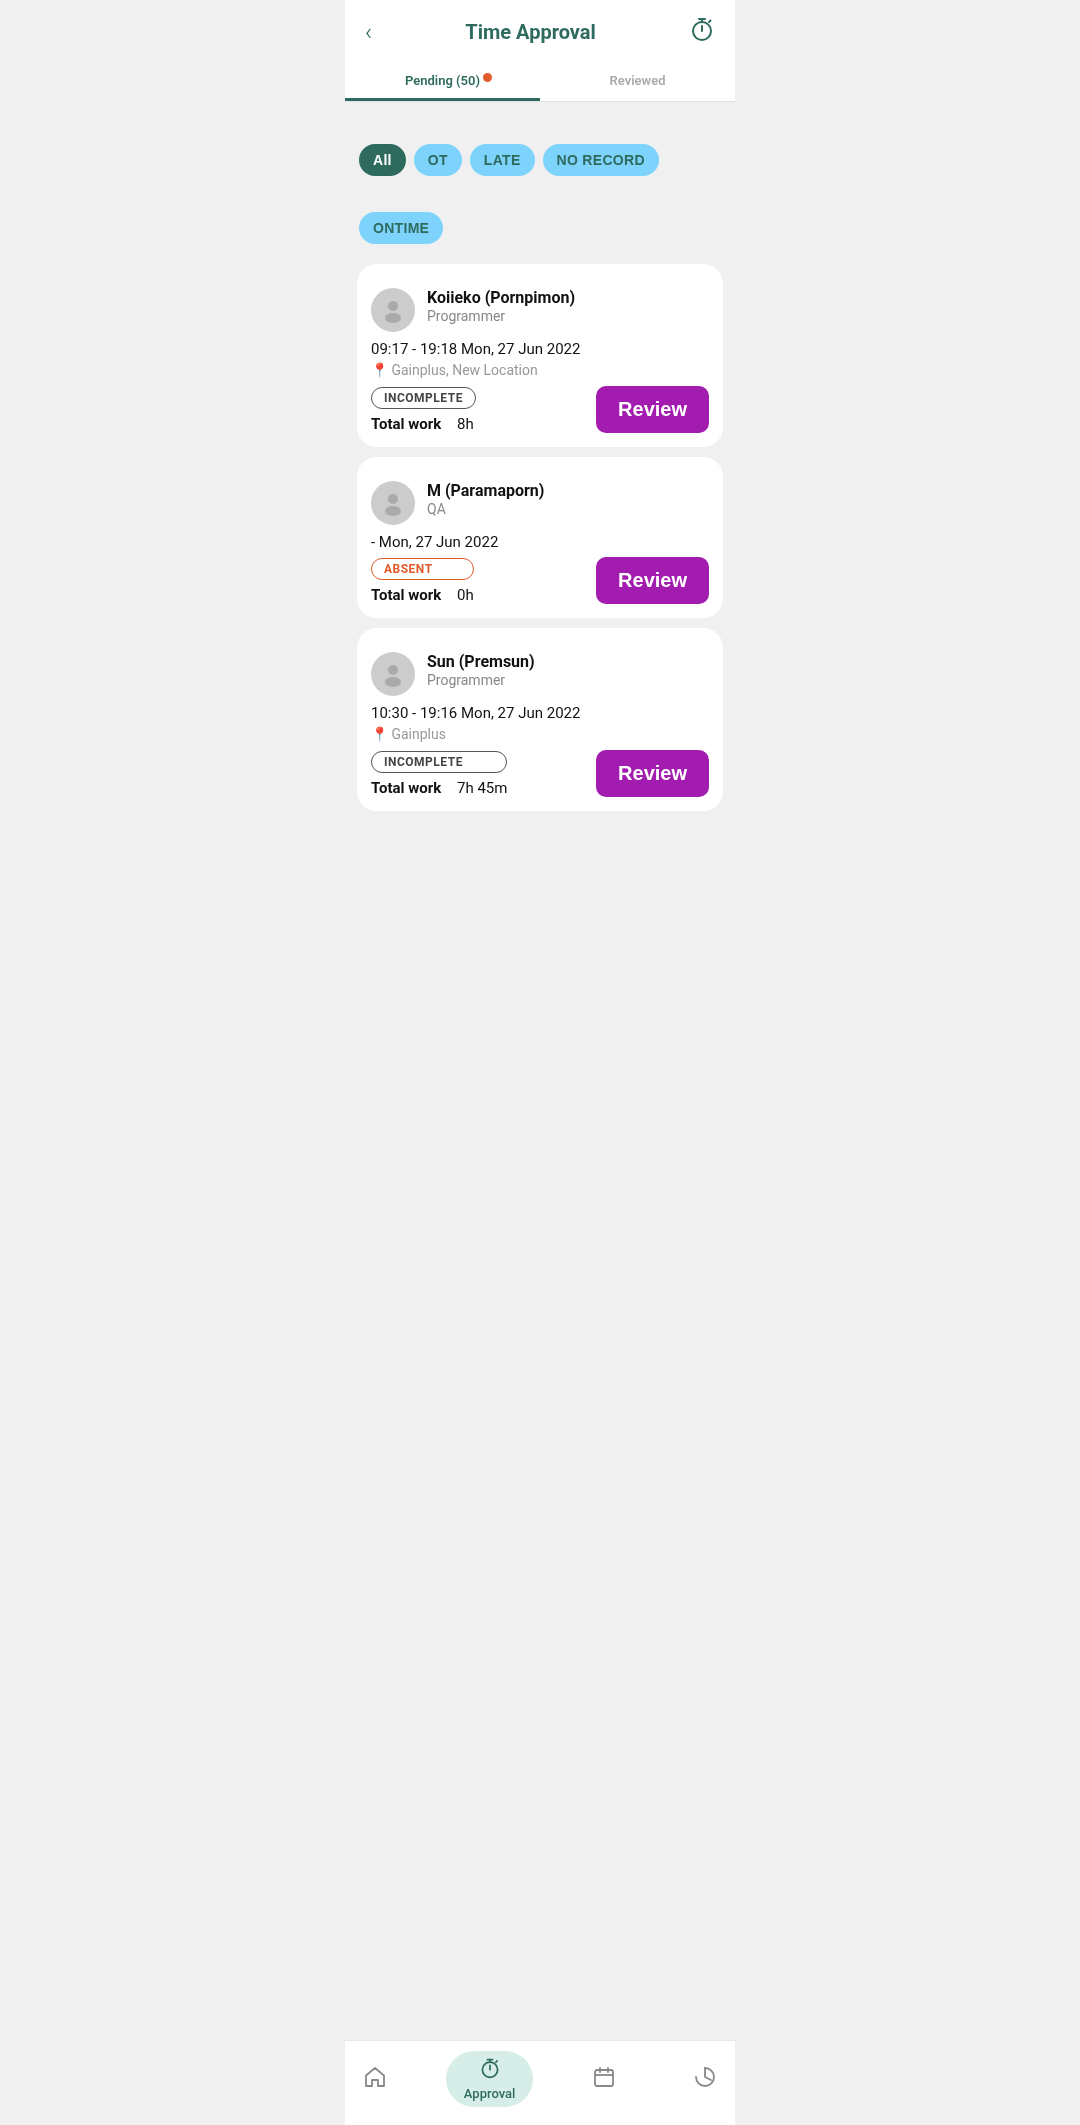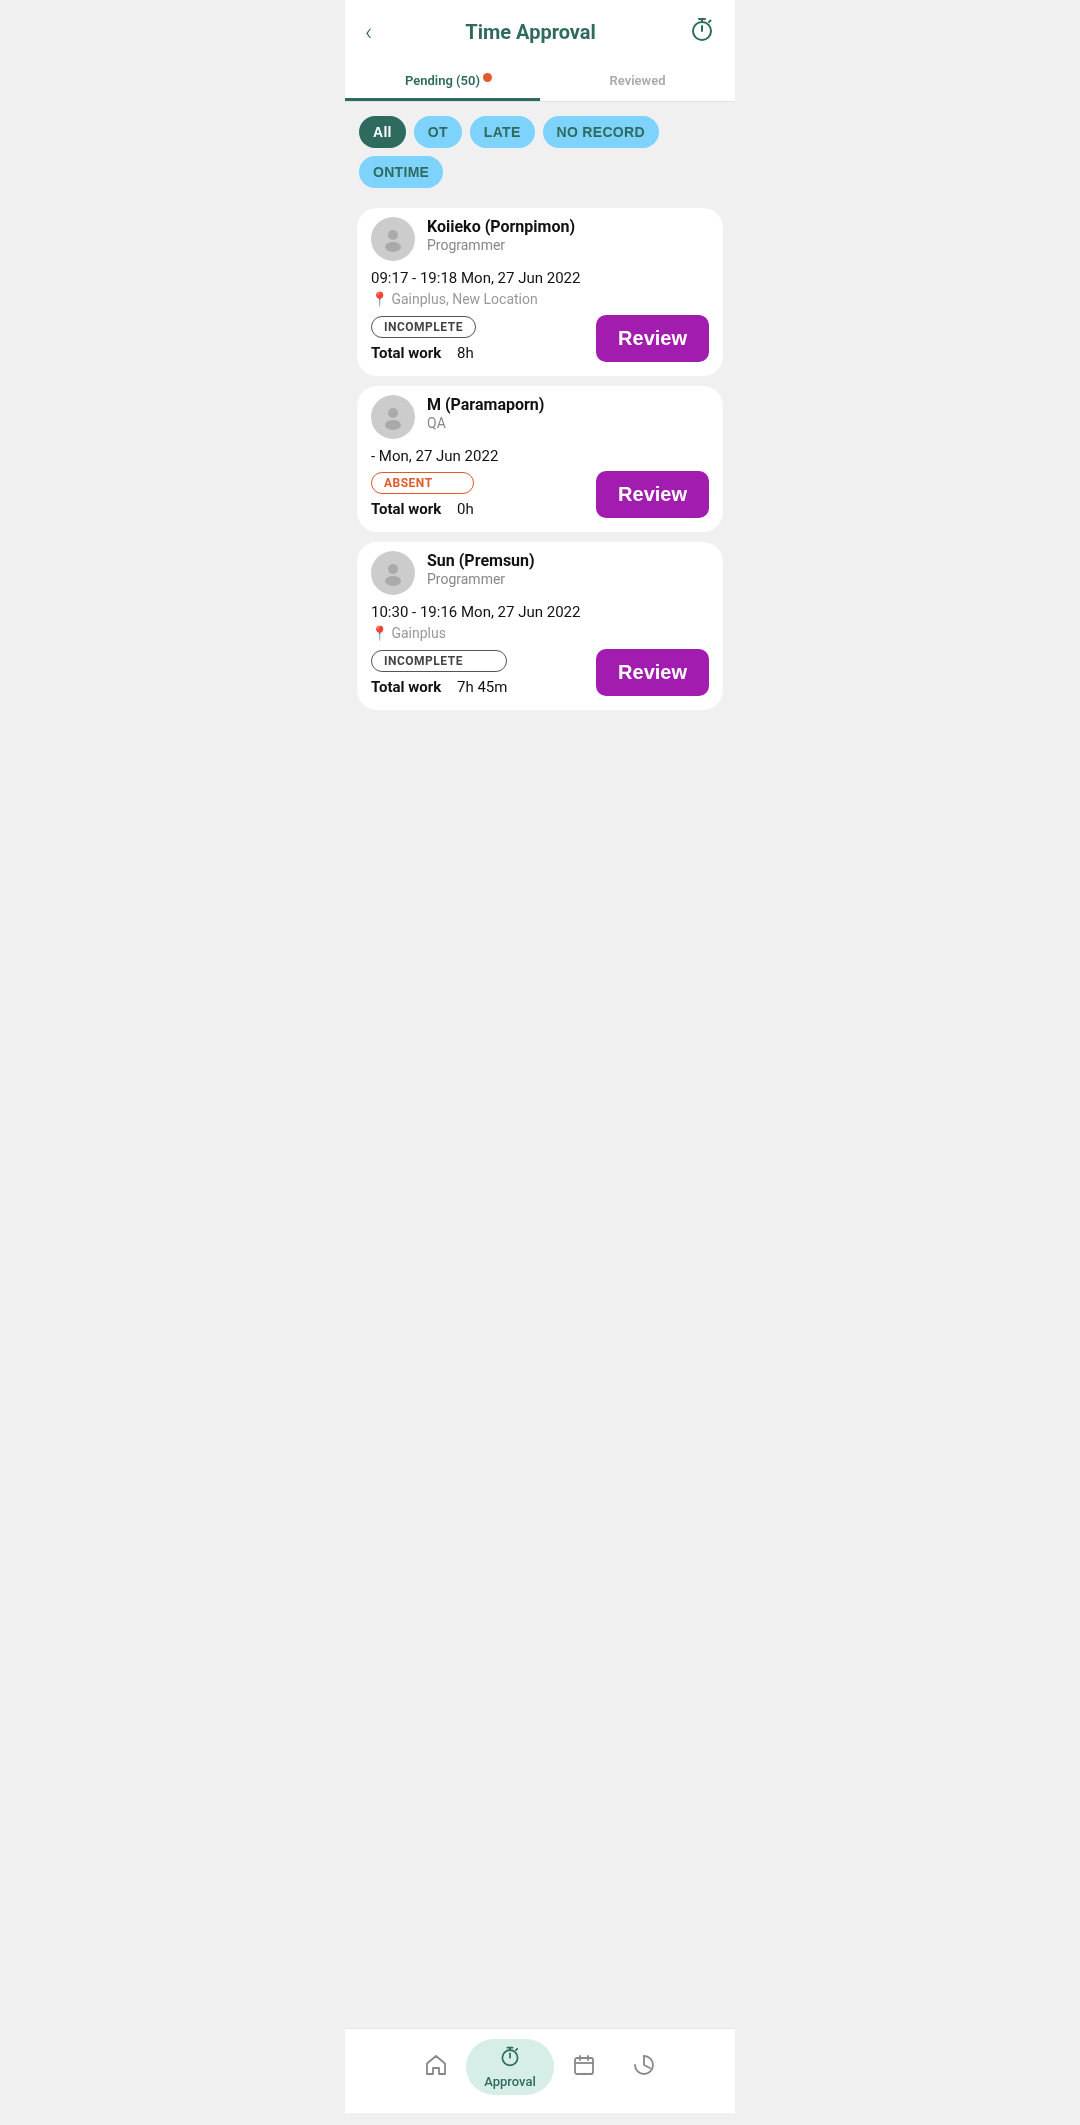--- a/index.html
+++ b/index.html
@@ -80,20 +80,21 @@
       flex-wrap: wrap;
     }
     .pill {
       border-radius: 16px;
       padding: 8px 14px;
       font-size: 14px;
       font-weight: 600;
       cursor: pointer;
       border: none;
       letter-spacing: 0.3px;
+      margin-top: 28px;
     }
     .pill.active {
       background: #2e6b5e;
       color: #fff;
     }
     .pill.inactive {
       background: #7dd3fc;
       color: #2e6b5e;
     }
 
@@ -114,21 +115,21 @@
       flex: 1;
       height: 1.5px;
       background: #222;
     }
 
     
     .card {
       background: #fff;
       border-radius: 20px;
       margin: 6px 12px 10px;
-      padding: 9px 14px 14px;
+      padding: 24px 14px 14px;
       position: relative;
     }
     .card-top {
       display: flex;
       align-items: flex-start;
       gap: 12px;
       margin-bottom: 8px;
     }
     .avatar {
       width: 44px;
@@ -220,29 +221,29 @@
       border-radius: 10px;
       padding: 12px 22px;
       font-size: 20px;
       font-weight: 700;
       cursor: pointer;
     }
 
     
     .bottom-nav {
       position: fixed;
-      bottom: 12px;
+      bottom: 0;
       left: 50%;
       transform: translateX(-50%);
       width: 390px;
       background: #fff;
       border-top: 1px solid #e8e8e8;
       display: flex;
       align-items: center;
-      justify-content: center;
+      justify-content: space-between;
       padding: 10px 0 18px;
     }
     .nav-item {
       display: flex;
       flex-direction: column;
       align-items: center;
       cursor: pointer;
       padding: 6px 18px;
       border-radius: 30px;
       gap: 2px;

